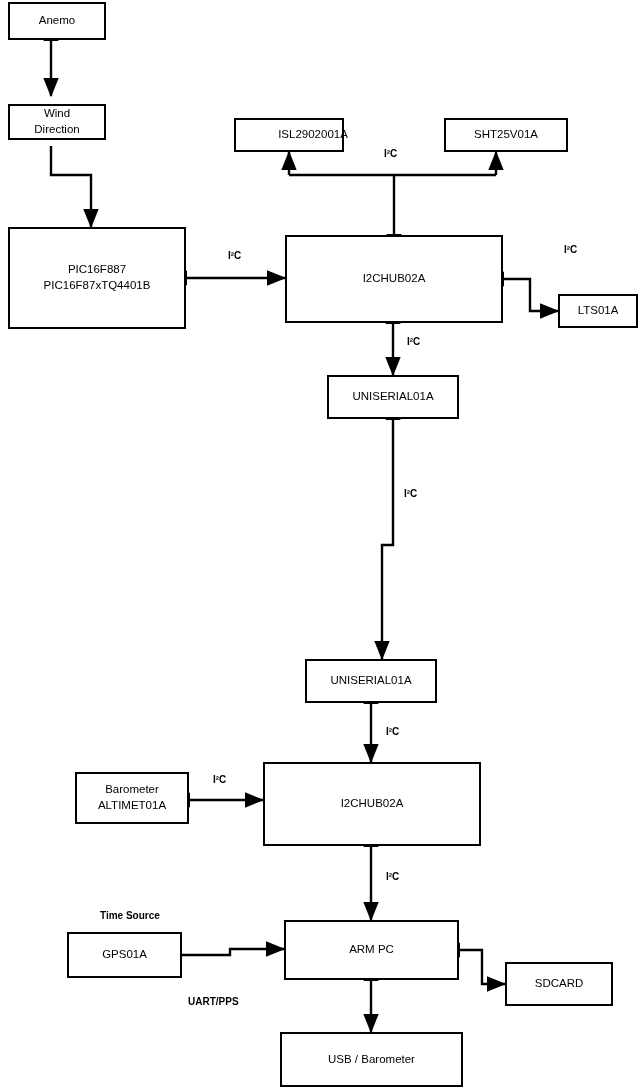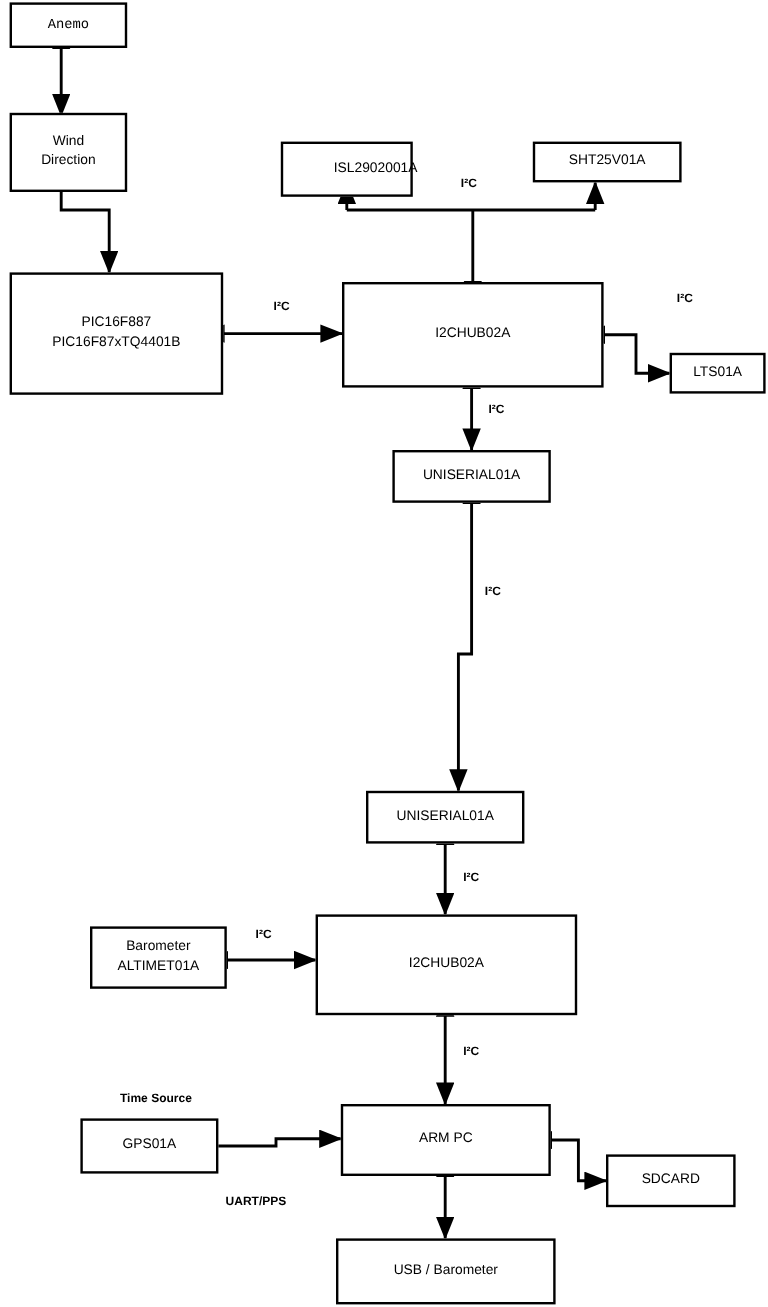--- a/index.html
+++ b/index.html
@@ -73,26 +73,26 @@
         <polyline points="393,419 393,545 382,545 382,659" stroke-linecap="butt" stroke-linejoin="miter" marker-end="url(#arrowEnd)" marker-start="url(#arrowStart)"></polyline>
         <polyline points="371,703 371,762" stroke-linecap="butt" stroke-linejoin="miter" marker-end="url(#arrowEnd)" marker-start="url(#arrowStart)"></polyline>
         <polyline points="189,800 263,800" stroke-linecap="butt" stroke-linejoin="miter" marker-end="url(#arrowEnd)" marker-start="url(#arrowStart)"></polyline>
         <polyline points="371,846 371,920" stroke-linecap="butt" stroke-linejoin="miter" marker-end="url(#arrowEnd)" marker-start="url(#arrowStart)"></polyline>
         <polyline points="173,955 230,955 230,949 284,949" stroke-linecap="butt" stroke-linejoin="miter" marker-end="url(#arrowEnd)"></polyline>
         <polyline points="459,950 482,950 482,984 505,984" stroke-linecap="butt" stroke-linejoin="miter" marker-end="url(#arrowEnd)" marker-start="url(#arrowStart)"></polyline>
         <polyline points="371,980 371,1032" stroke-linecap="butt" stroke-linejoin="miter" marker-end="url(#arrowEnd)" marker-start="url(#arrowStart)"></polyline>
       </g>
   </svg>
   <div id="node-layer">
-      <div class="node" style="left: 8px; top: 2px; width: 98px; height: 38px; font-family: Liberation Mono, monospace;">Anemo</div>
-      <div class="node" style="left: 8px; top: 94px; width: 98px; height: 66px;">Wind
+      <div class="node" style="left: 8px; top: 2px; width: 98px; height: 38px;">Anemo</div>
+      <div class="node" style="left: 8px; top: 104px; width: 98px; height: 36px;">Wind
 Direction</div>
       <div class="node" style="left: 8px; top: 227px; width: 178px; height: 102px;">PIC16F887
 PIC16F87xTQ4401B</div>
-      <div class="node" style="left: 234px; top: 118px; width: 110px; height: 46px; padding-left: 48px;">ISL2902001A</div>
+      <div class="node" style="left: 234px; top: 118px; width: 110px; height: 34px; padding-left: 48px;">ISL2902001A</div>
       <div class="node" style="left: 444px; top: 118px; width: 124px; height: 34px;">SHT25V01A</div>
       <div class="node" style="left: 285px; top: 235px; width: 218px; height: 88px;">I2CHUB02A</div>
       <div class="node" style="left: 558px; top: 294px; width: 80px; height: 34px;">LTS01A</div>
       <div class="node" style="left: 327px; top: 375px; width: 132px; height: 44px;">UNISERIAL01A</div>
       <div class="node" style="left: 305px; top: 659px; width: 132px; height: 44px;">UNISERIAL01A</div>
       <div class="node" style="left: 263px; top: 762px; width: 218px; height: 84px;">I2CHUB02A</div>
       <div class="node" style="left: 75px; top: 772px; width: 114px; height: 52px;">Barometer
 ALTIMET01A</div>
       <div class="node" style="left: 284px; top: 920px; width: 175px; height: 60px; text-align: right;">ARM PC</div>
       <div class="node" style="left: 67px; top: 932px; width: 115px; height: 46px;">GPS01A</div>

